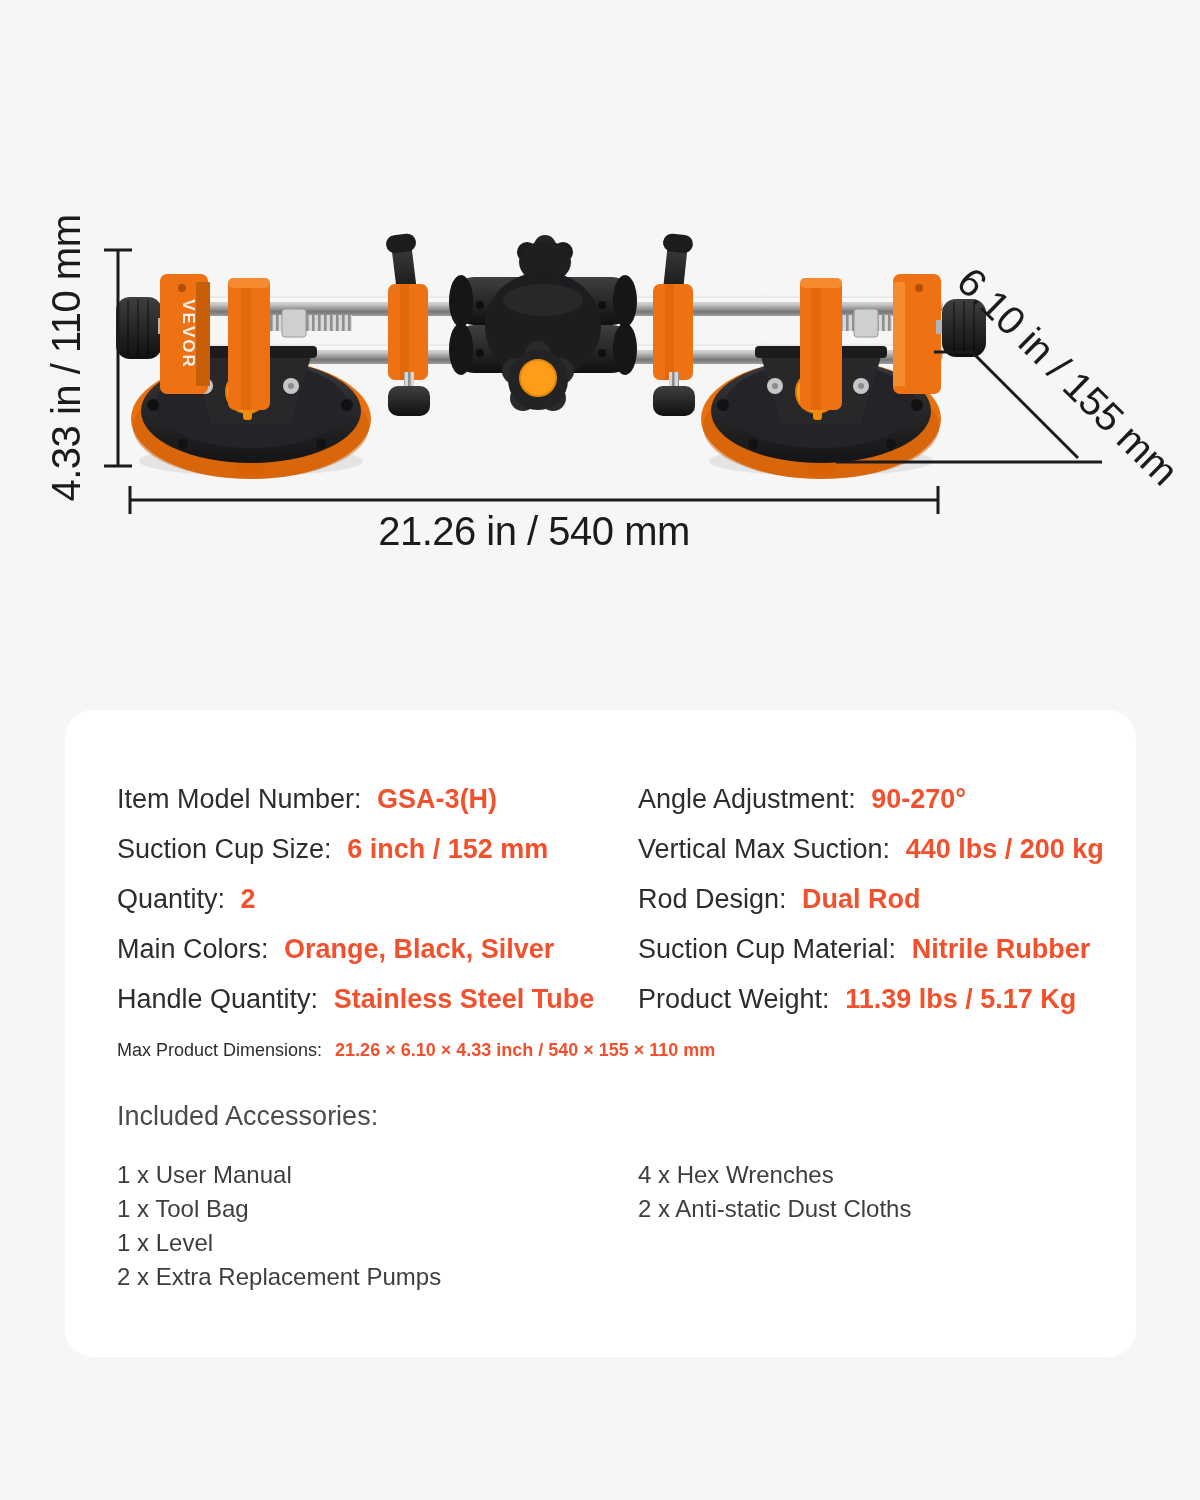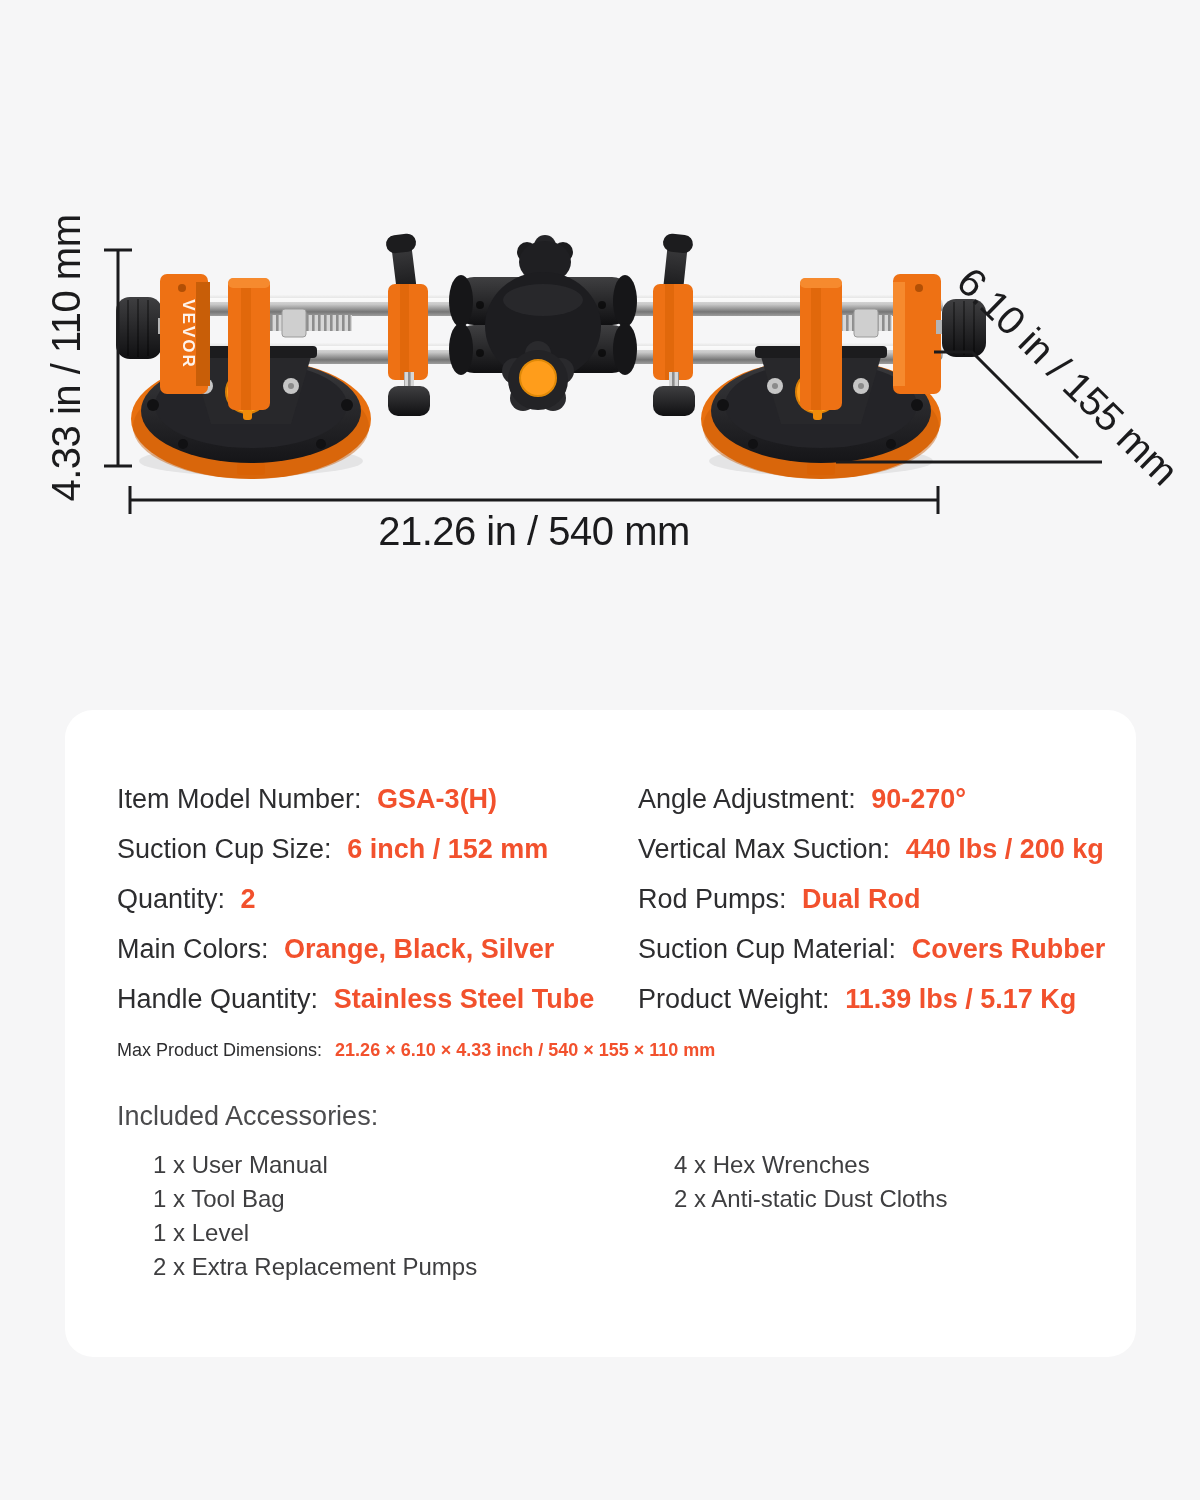--- a/index.html
+++ b/index.html
@@ -36,21 +36,21 @@
   .dims-row{
     position:absolute;left:52px;top:315px;height:50px;line-height:50px;
     font-size:18px;white-space:nowrap;
   }
   .dims-row .lbl{color:#2d2d2f;}
   .dims-row .val{color:#f2512d;font-weight:bold;margin-left:8px;}
   .acc-title{
     position:absolute;left:52px;top:386px;height:40px;line-height:40px;
     font-size:27px;color:#4b4b4d;
   }
-  .acc-col{position:absolute;top:438px;margin-left:36px;}
+  .acc-col{position:absolute;top:448px;}
   .acc-col.left{left:52px;}
   .acc-col.right{left:573px;}
   .acc-item{height:34px;line-height:34px;font-size:24px;color:#3e3e40;white-space:nowrap;}
 </style>
 </head>
 <body>
 
 <div class="stage">
 
   <div class="photo-area">
@@ -279,26 +279,26 @@
     <div class="spec-col right">
       <div class="spec-row">
         <span class="lbl">Angle Adjustment:</span>
         <span class="val">90-270°</span>
       </div>
       <div class="spec-row">
         <span class="lbl">Vertical Max Suction:</span>
         <span class="val">440 lbs / 200 kg</span>
       </div>
       <div class="spec-row">
-        <span class="lbl">Rod Pumps:</span>
+        <span class="lbl">Rod Design:</span>
         <span class="val">Dual Rod</span>
       </div>
       <div class="spec-row">
         <span class="lbl">Suction Cup Material:</span>
-        <span class="val">Covers Rubber</span>
+        <span class="val">Nitrile Rubber</span>
       </div>
       <div class="spec-row">
         <span class="lbl">Product Weight:</span>
         <span class="val">11.39 lbs / 5.17 Kg</span>
       </div>
     </div>
 
     <div class="dims-row">
       <span class="lbl">Max Product Dimensions:</span>
       <span class="val">21.26 × 6.10 × 4.33 inch / 540 × 155 × 110 mm</span>

